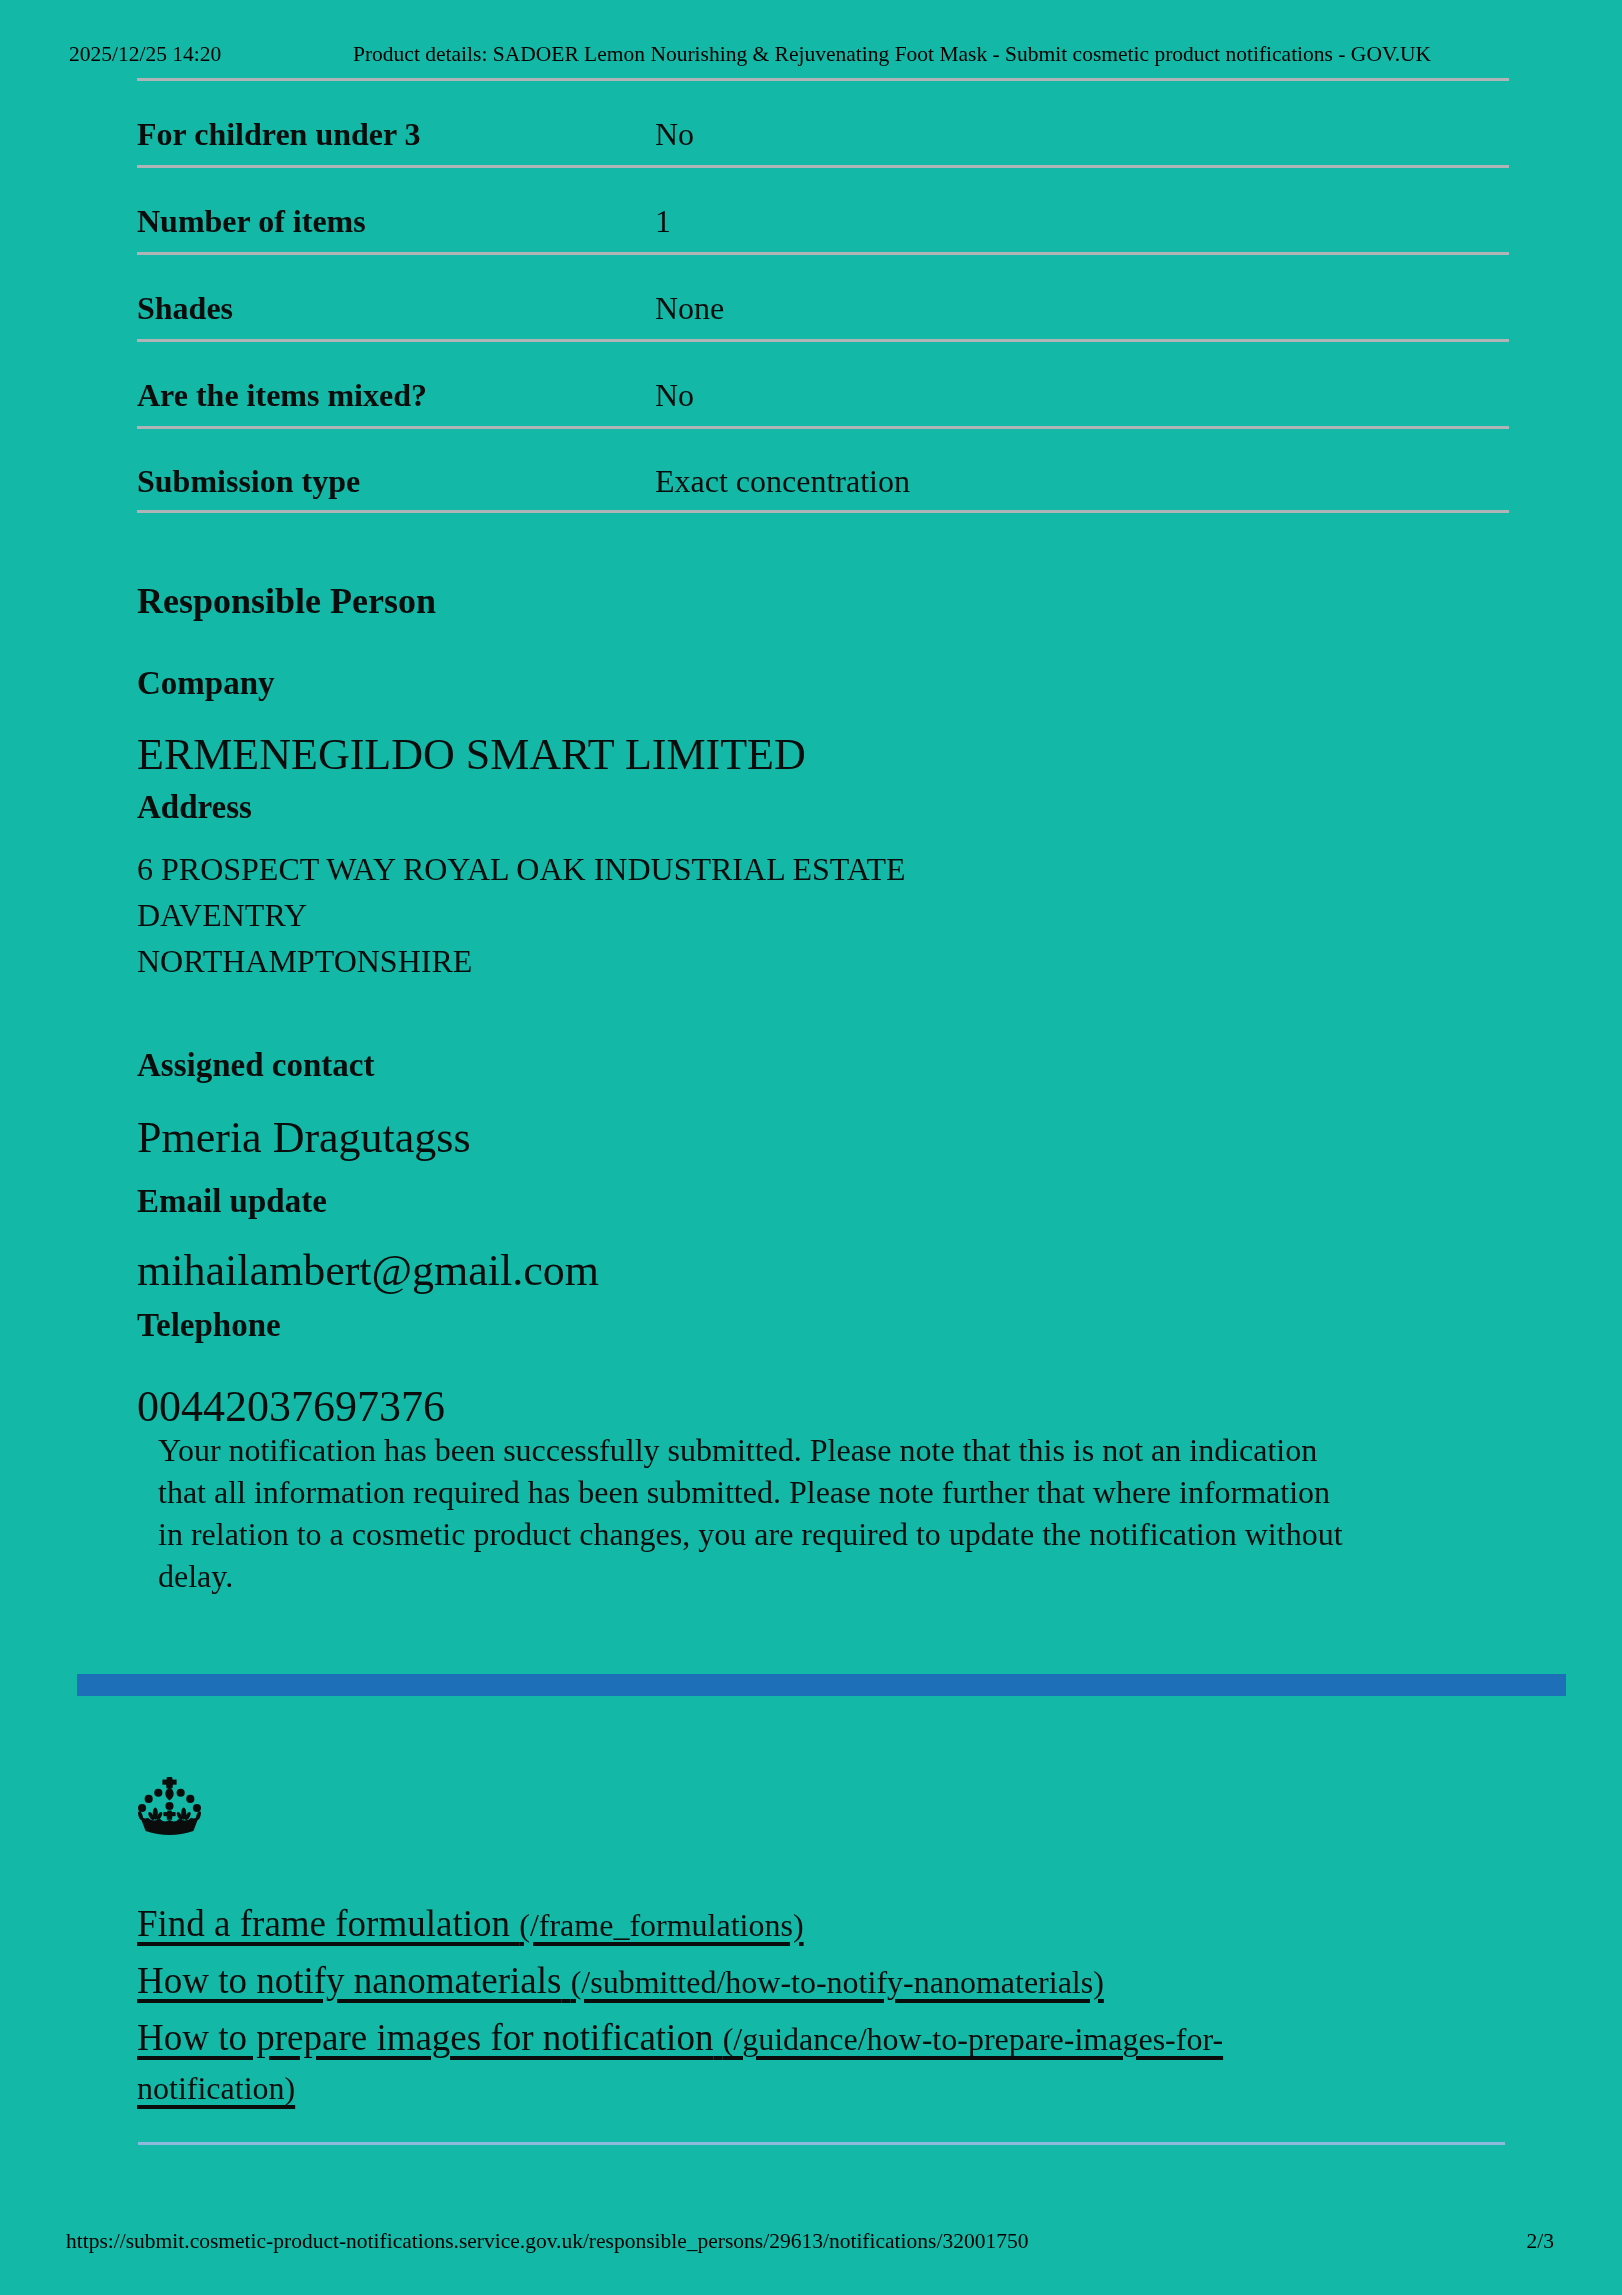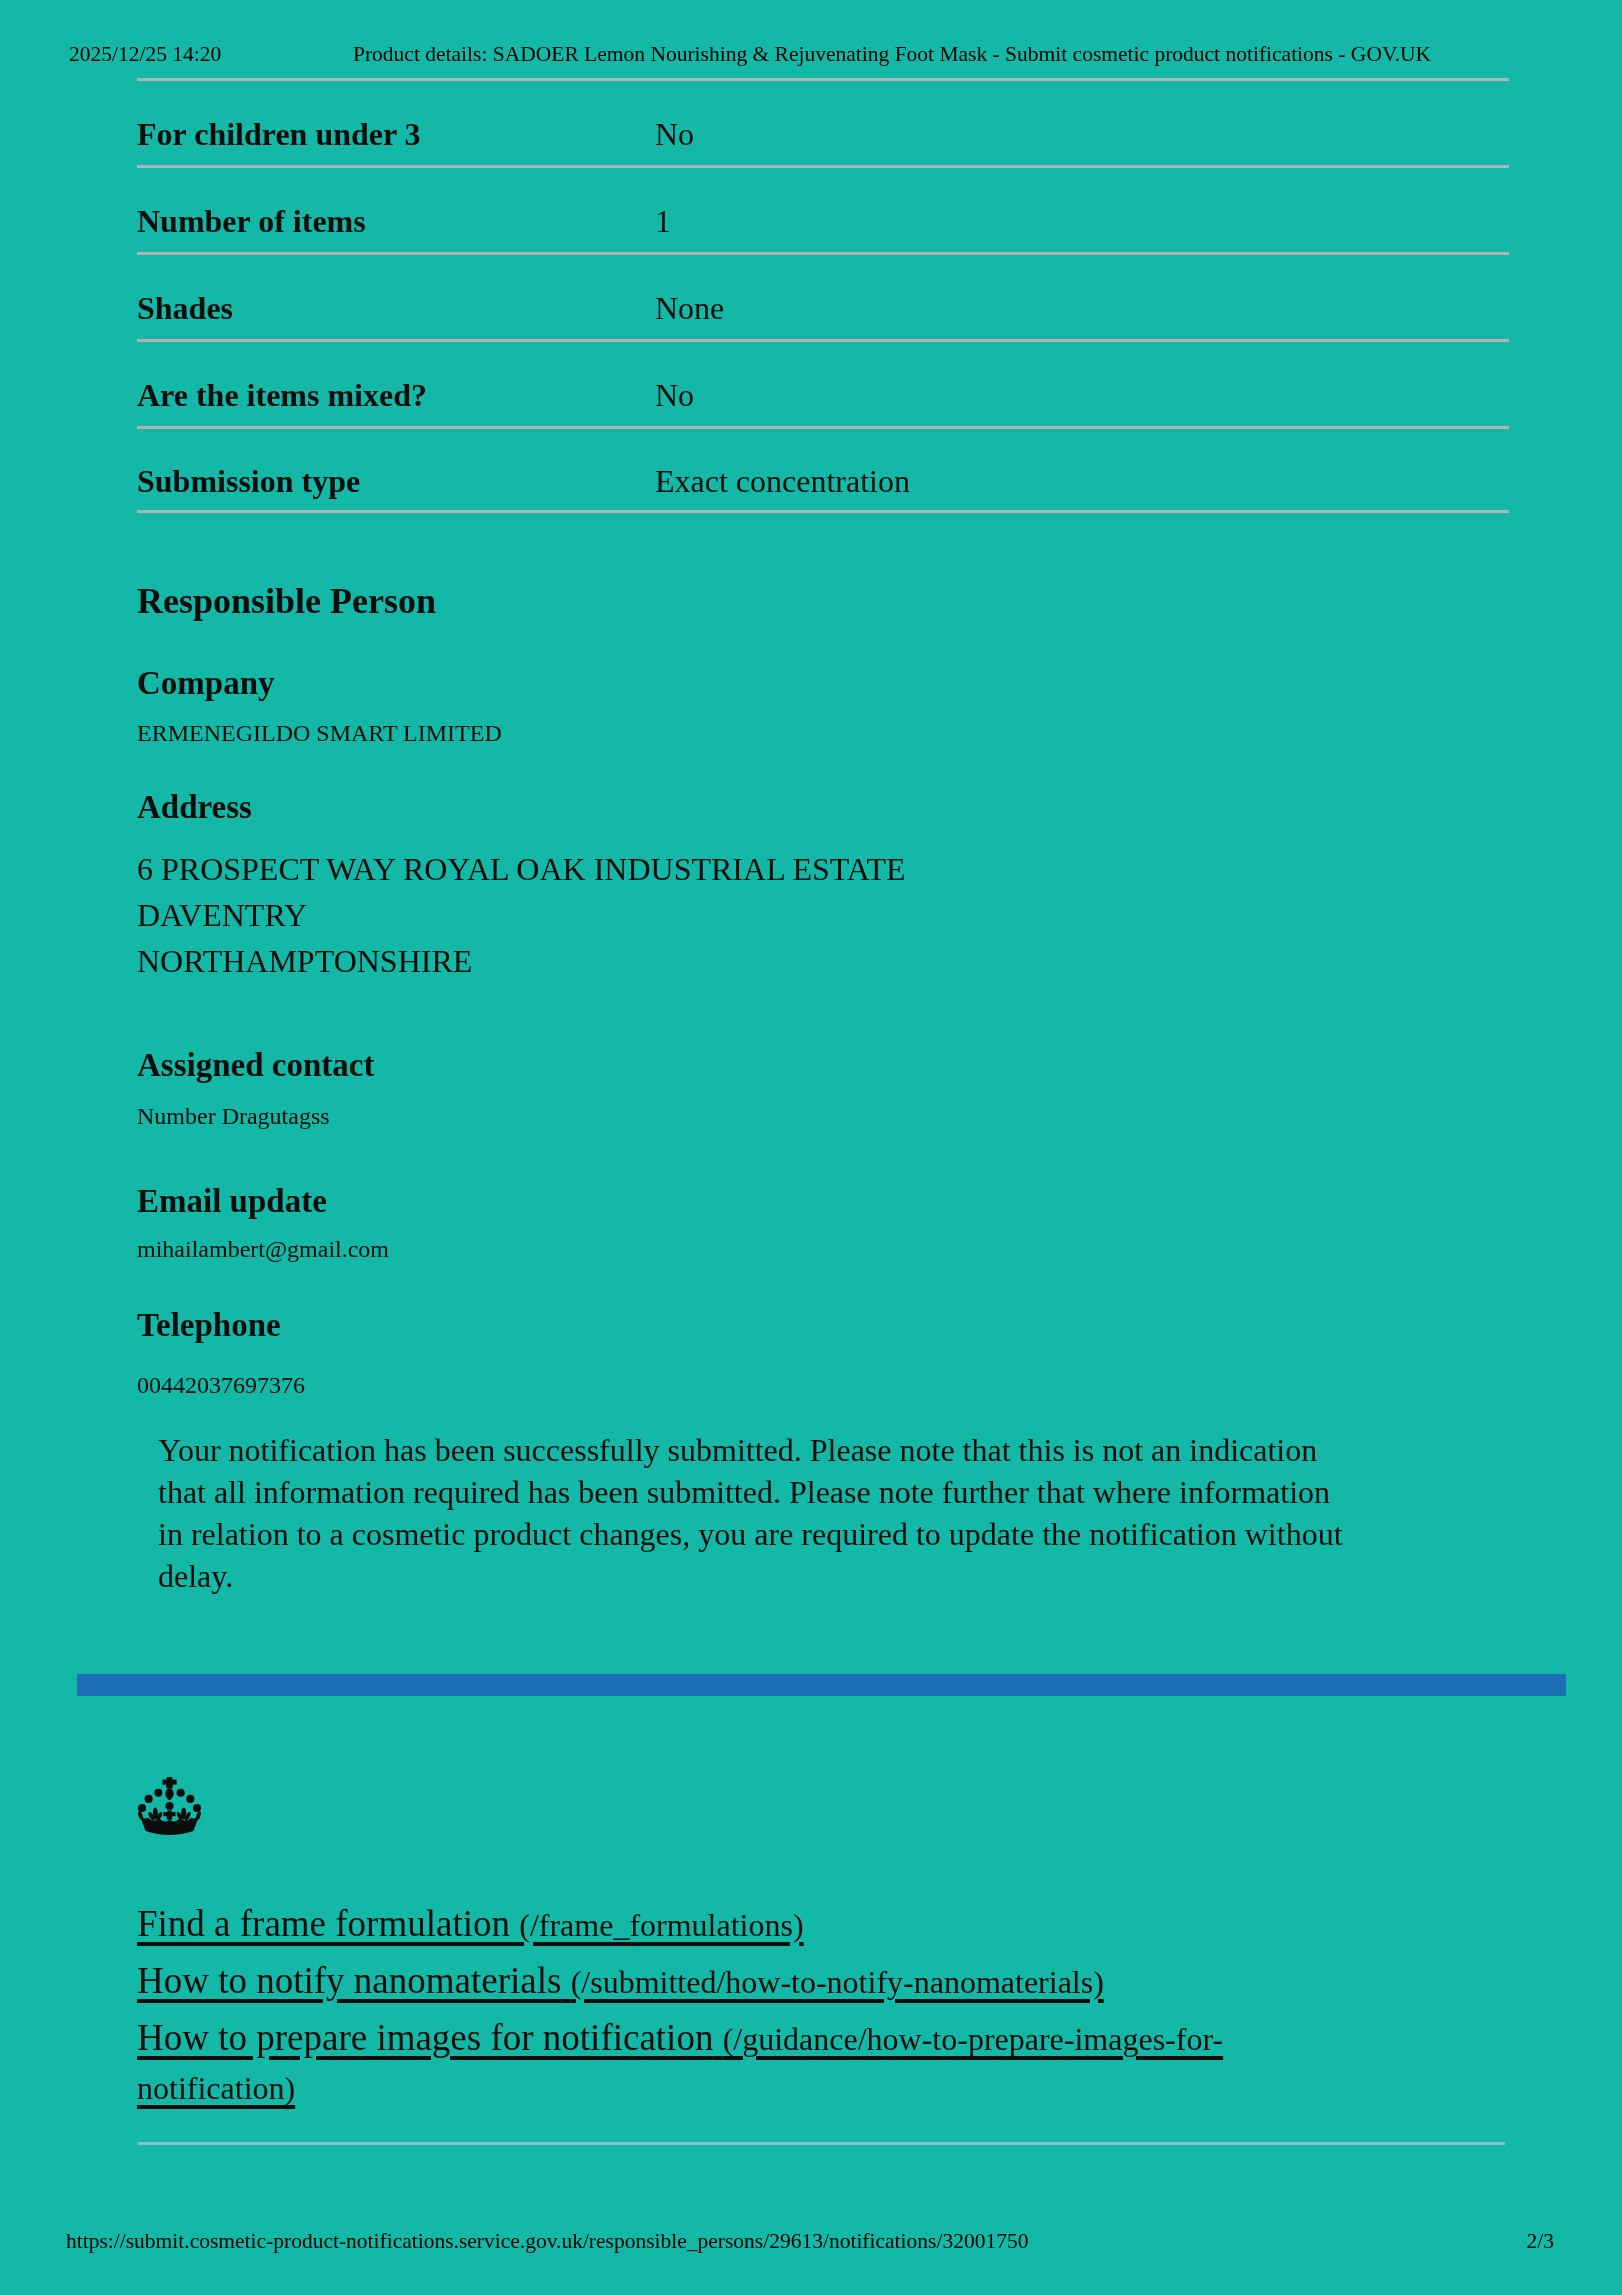--- a/index.html
+++ b/index.html
@@ -25,21 +25,21 @@
     border-top:3.1px solid #b1b4b6;
     padding-top:23.5px;
   }
   .srow:last-child { border-bottom:3.1px solid #b1b4b6; }
   .srow .slabel { width:518px; font-weight:bold; font-size:32px; line-height:1.1; }
   .srow .svalue { font-size:32px; line-height:1.1; }
 
   
   .rp-heading  { position:absolute; left:137px; top:580px; font-size:36px; font-weight:bold; }
   .fld-label   { position:absolute; left:137px; font-size:33px; font-weight:bold; }
-  .fld-value   { position:absolute; left:137px; font-size:24px; }
+  .fld-value   { position:absolute; left:137px; font-size:44px;margin-top:9px; }
   .addr-lines  { position:absolute; left:137px; top:846px; font-size:32px; line-height:46px; }
   .notice-par  { position:absolute; left:146px; top:1429px; width:1196px;
                  font-size:32px; line-height:42px;margin-left:12px; }
 
   
   .blue-bar    { position:absolute; left:77px; top:1674px; width:1489px; height:21.5px; }
   .crown       { position:absolute; left:137px; top:1776px; width:65px; height:61px; }
   .links-list  { position:absolute; left:137px; top:1900px; width:1217px; }
   .gov-link {
     display:block; margin-bottom:8.2px;
@@ -87,21 +87,21 @@
   <div class="fld-value" style="top:720px">ERMENEGILDO SMART LIMITED</div>
 
   <div class="fld-label" style="top:789px">Address</div>
   <div class="addr-lines">
     <div>6 PROSPECT WAY ROYAL OAK INDUSTRIAL ESTATE</div>
     <div>DAVENTRY</div>
     <div>NORTHAMPTONSHIRE</div>
   </div>
 
   <div class="fld-label" style="top:1047px">Assigned contact</div>
-  <div class="fld-value" style="top:1103px">Number Dragutagss</div>
+  <div class="fld-value" style="top:1103px">Pmeria Dragutagss</div>
 
   <div class="fld-label" style="top:1183px">Email update</div>
   <div class="fld-value" style="top:1236px">mihailambert@gmail.com</div>
 
   <div class="fld-label" style="top:1307px">Telephone</div>
   <div class="fld-value" style="top:1372px">00442037697376</div>
 
   <div class="notice-par">Your notification has been successfully submitted. Please note that this is not an indication that all information required has been submitted. Please note further that where information in relation to a cosmetic product changes, you are required to update the notification without delay.</div>
 
   <div class="blue-bar" style="background: rgb(29, 112, 184);"></div>

